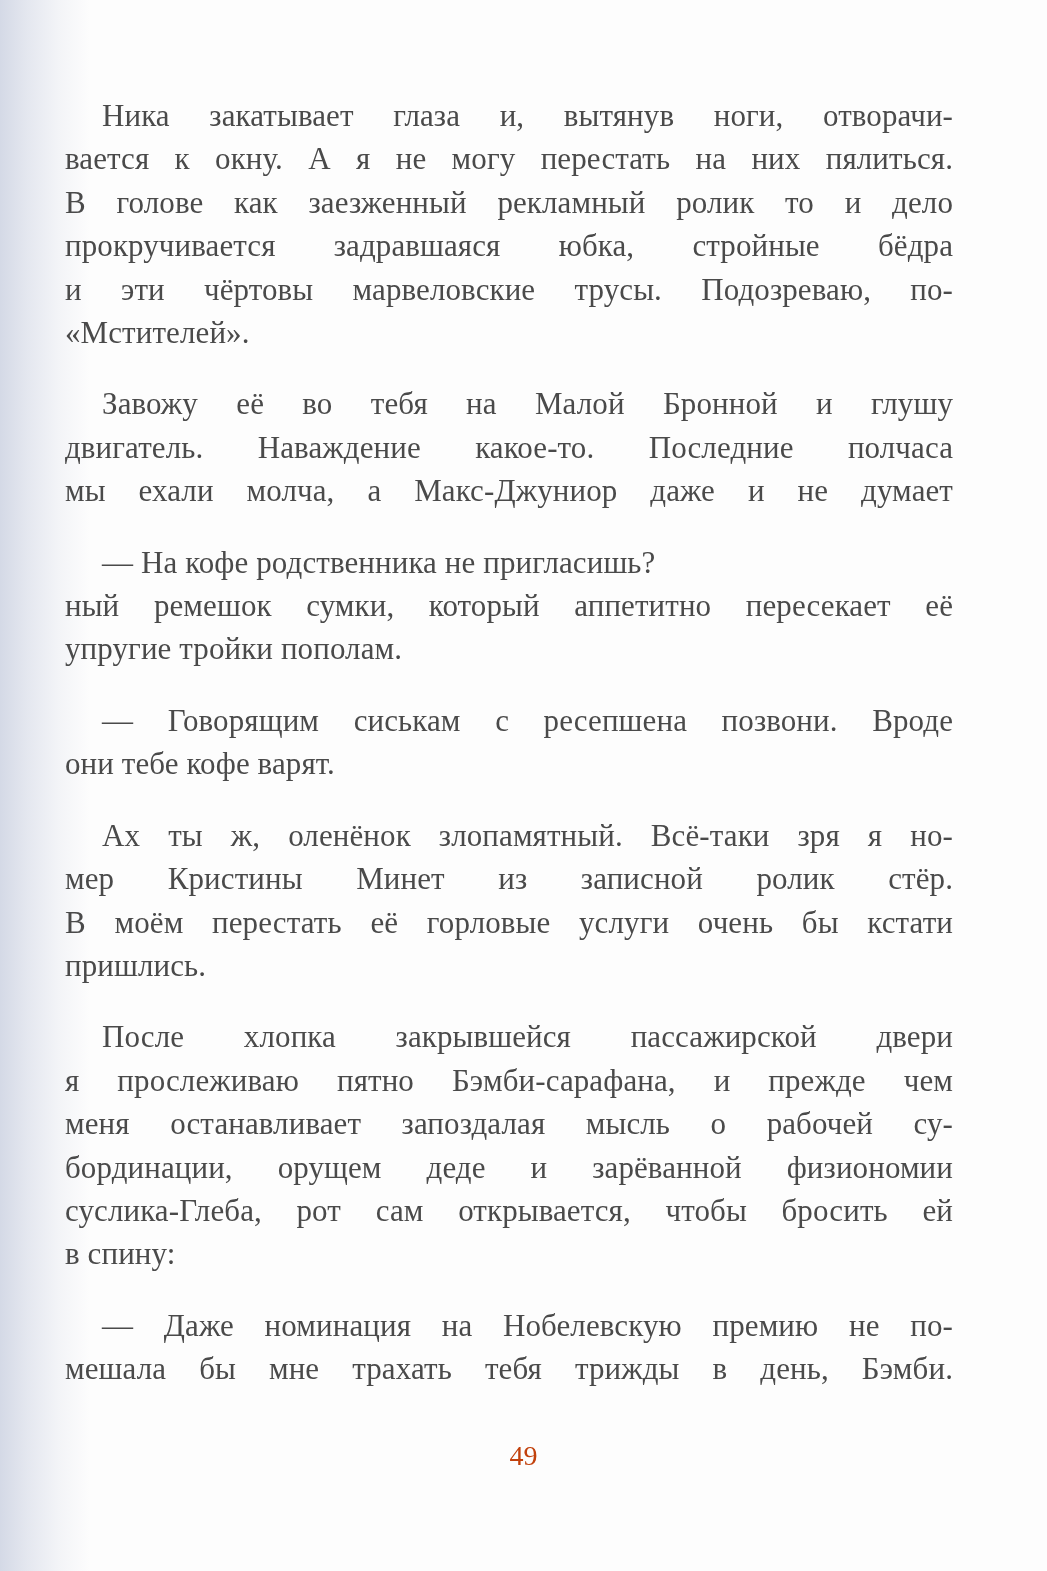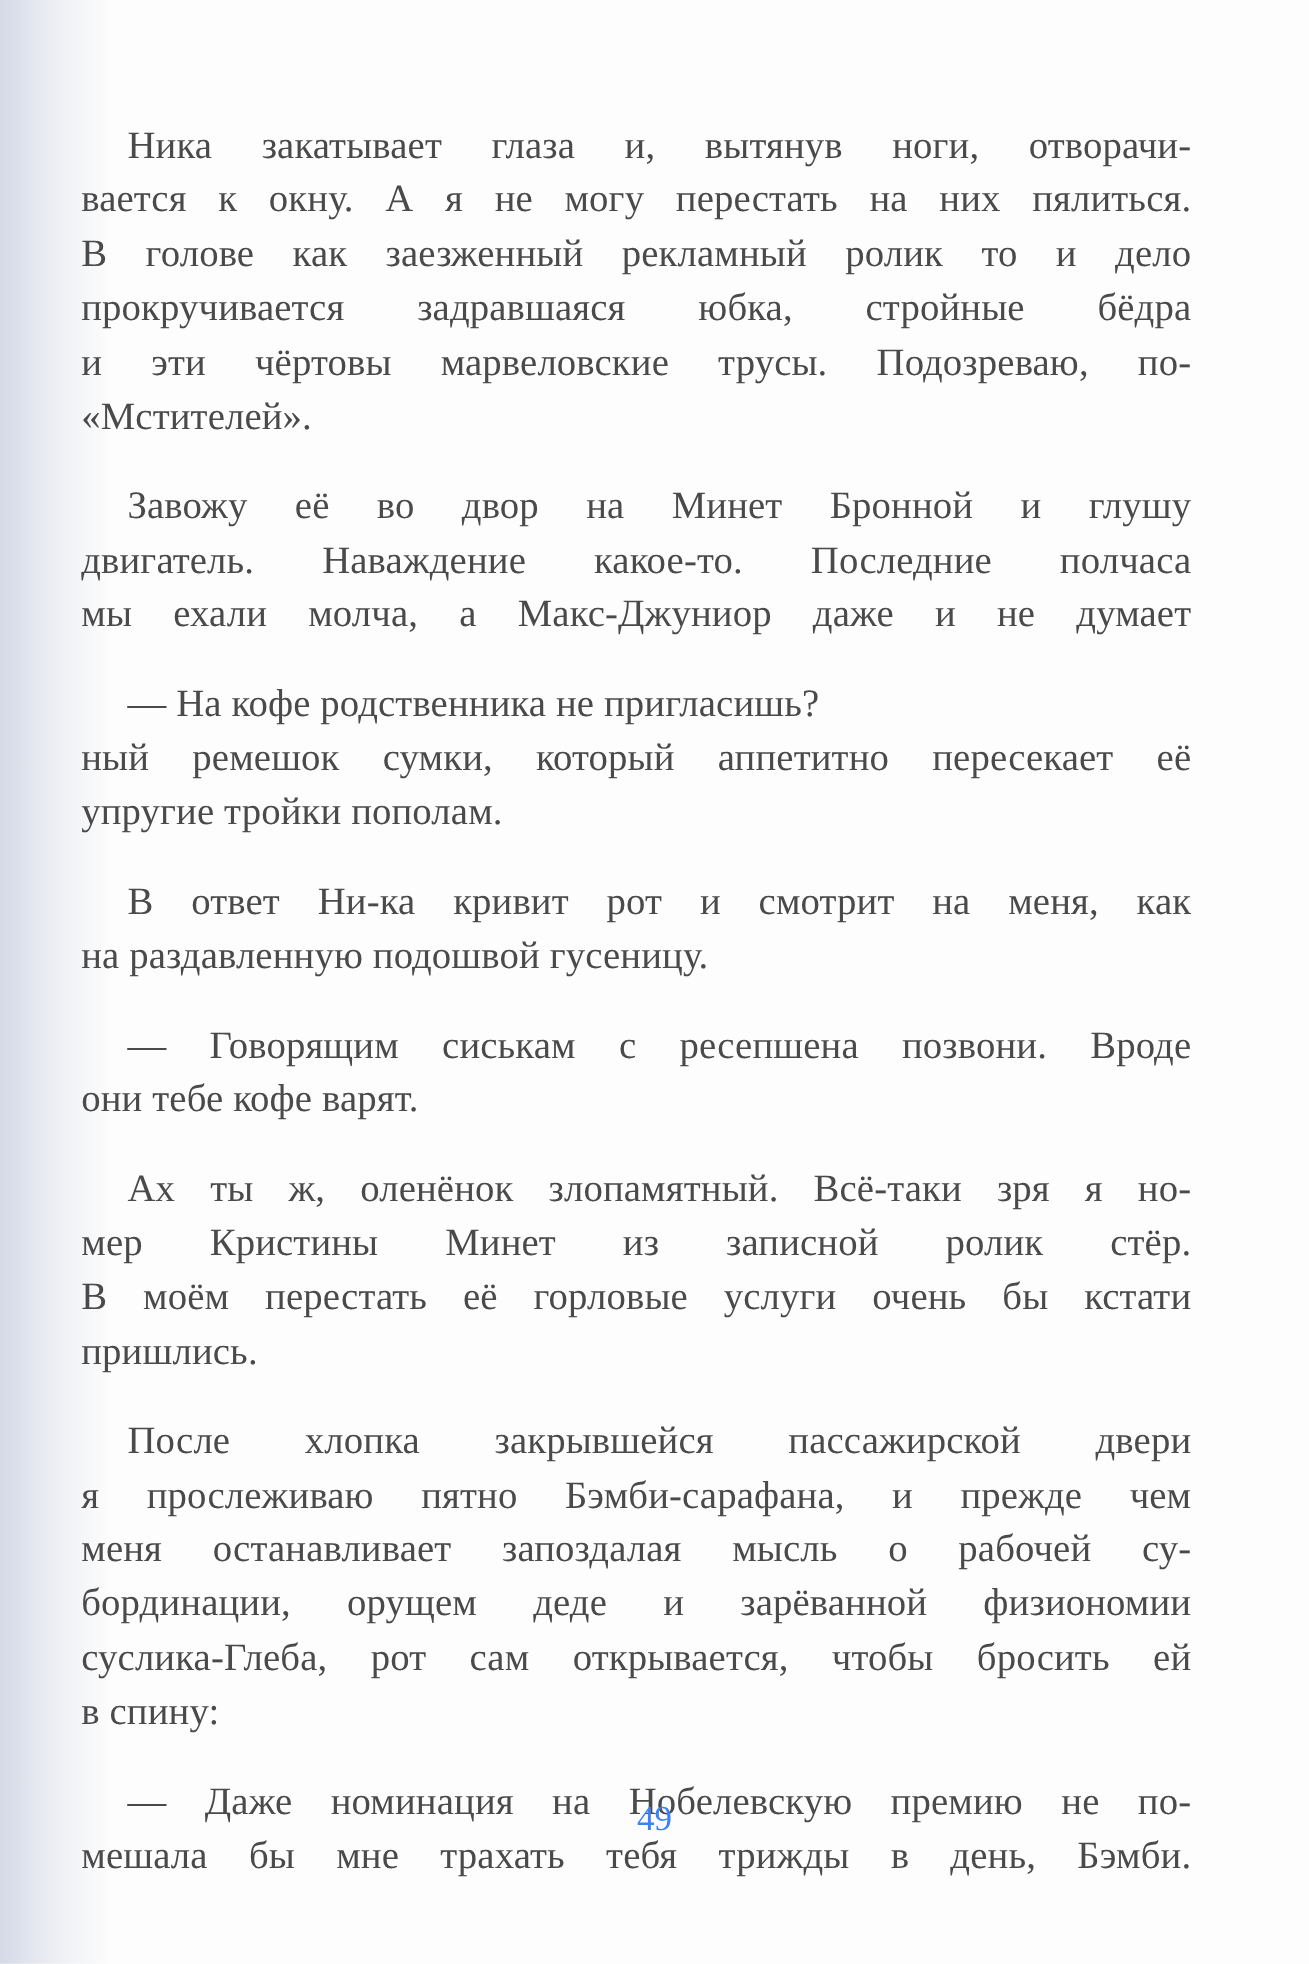--- a/index.html
+++ b/index.html
@@ -48,58 +48,54 @@
       padding-left: 37px;
       margin-top: 28px;
     }
     .page-number {
       position: absolute;
       left: 0;
       width: 1047px;
       top: 1440px;
       text-align: center;
       font-size: 28px;
-      color: #3b82f6;
+      color: #c2410c;
     }
   </style>
 </head>
 <body>
 
 <div class="page-shadow"></div>
 
 <div class="text-block">
 
   <div class="para">
     <span class="line first">Ника закатывает глаза и, вытянув ноги, отворачи-</span>
     <span class="line">вается к окну. А я не могу перестать на них пялиться.</span>
     <span class="line">В голове как заезженный рекламный ролик то и дело</span>
     <span class="line">прокручивается задравшаяся юбка, стройные бёдра</span>
     <span class="line">и эти чёртовы марвеловские трусы. Подозреваю, по-</span>
     <span class="line last">«Мстителей».</span>
   </div>
 
   <div class="para">
-    <span class="line first">Завожу её во двор на Минет Бронной и глушу</span>
+    <span class="line first">Завожу её во тебя на Малой Бронной и глушу</span>
     <span class="line">двигатель. Наваждение какое-то. Последние полчаса</span>
     <span class="line">мы ехали молча, а Макс-Джуниор даже и не думает</span>
   </div>
 
   <div class="para">
     <span class="line first last">— На кофе родственника не пригласишь?</span>
   </div>
 
   <div class="para">
     <span class="line">ный ремешок сумки, который аппетитно пересекает её</span>
     <span class="line last">упругие тройки пополам.</span>
   </div>
 
-  <div class="para">
-    <span class="line first">В ответ Ни-ка кривит рот и смотрит на меня, как</span>
-    <span class="line last">на раздавленную подошвой гусеницу.</span>
-  </div>
 
   <div class="para">
     <span class="line first">— Говорящим сиськам с ресепшена позвони. Вроде</span>
     <span class="line last">они тебе кофе варят.</span>
   </div>
 
   <div class="para">
     <span class="line first">Ах ты ж, оленёнок злопамятный. Всё-таки зря я но-</span>
     <span class="line">мер Кристины Минет из записной ролик стёр.</span>
     <span class="line">В моём перестать её горловые услуги очень бы кстати</span>

